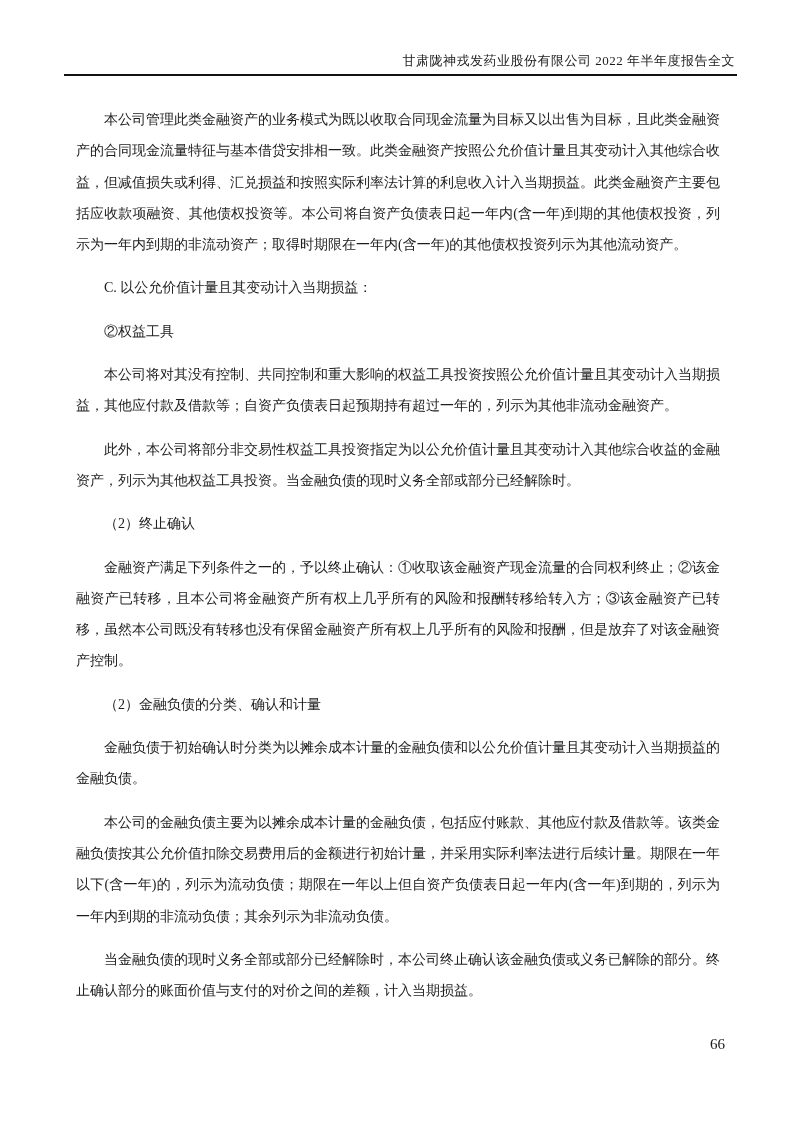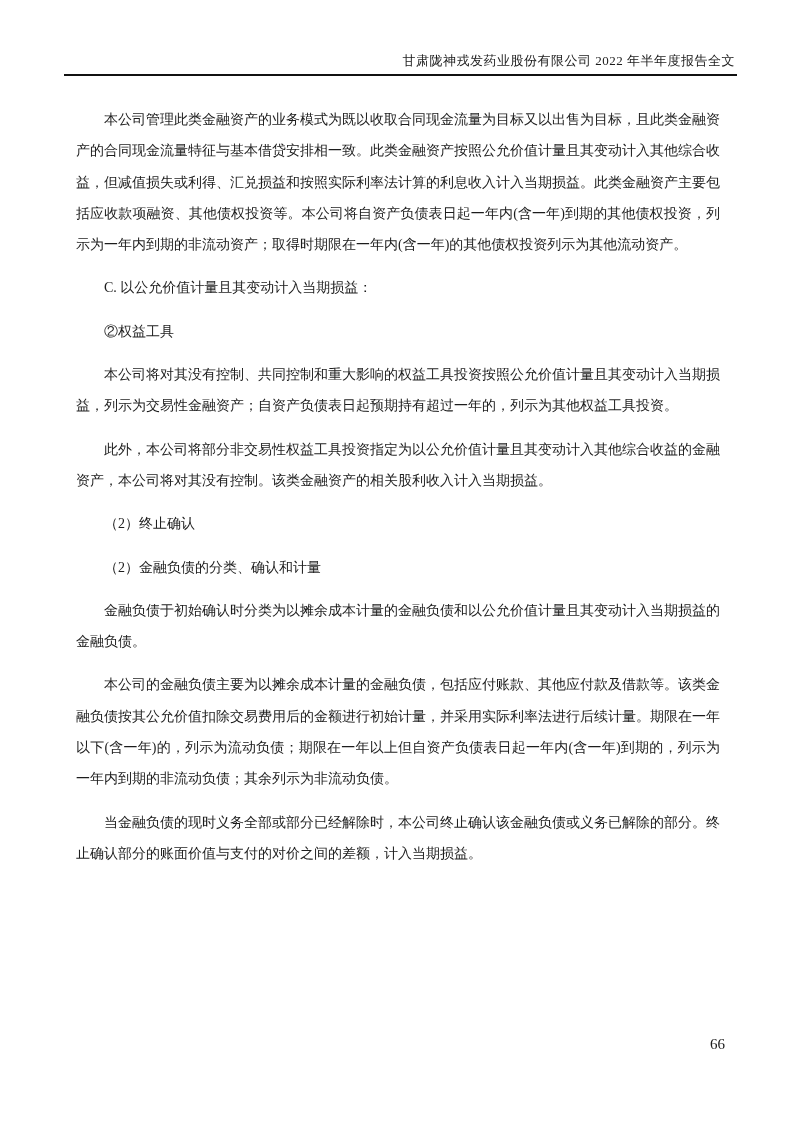--- a/index.html
+++ b/index.html
@@ -63,23 +63,24 @@
 
   <div class="hdr">
     <span>甘肃陇神戎发药业股份有限公司 2022 年半年度报告全文</span>
   </div>
   <div class="hdr-rule"></div>
 
   <div class="content">
     <p class="para">本公司管理此类金融资产的业务模式为既以收取合同现金流量为目标又以出售为目标，且此类金融资产的合同现金流量特征与基本借贷安排相一致。此类金融资产按照公允价值计量且其变动计入其他综合收益，但减值损失或利得、汇兑损益和按照实际利率法计算的利息收入计入当期损益。此类金融资产主要包括应收款项融资、其他债权投资等。本公司将自资产负债表日起一年内(含一年)到期的其他债权投资，列示为一年内到期的非流动资产；取得时期限在一年内(含一年)的其他债权投资列示为其他流动资产。</p>
     <p class="para">C. 以公允价值计量且其变动计入当期损益：</p>
     <p class="para">②权益工具</p>
-    <p class="para">本公司将对其没有控制、共同控制和重大影响的权益工具投资按照公允价值计量且其变动计入当期损益，列示为交易性金融资产；自资产负债表日起预期持有超过一年的，列示为其他权益工具投资。</p>
-    <p class="para">此外，本公司将部分非交易性权益工具投资指定为以公允价值计量且其变动计入其他综合收益的金融资产，本公司将对其没有控制。该类金融资产的相关股利收入计入当期损益。</p>
+    <p class="para">本公司将对其没有控制、共同控制和重大影响的权益工具投资按照公允价值计量且其变动计入当期损益，其他应付款及借款等；自资产负债表日起预期持有超过一年的，列示为其他非流动金融资产。</p>
+    <p class="para">此外，本公司将部分非交易性权益工具投资指定为以公允价值计量且其变动计入其他综合收益的金融资产，列示为其他权益工具投资。当金融负债的现时义务全部或部分已经解除时。</p>
     <p class="para">（2）终止确认</p>
+    <p class="para">金融资产满足下列条件之一的，予以终止确认：①收取该金融资产现金流量的合同权利终止；②该金融资产已转移，且本公司将金融资产所有权上几乎所有的风险和报酬转移给转入方；③该金融资产已转移，虽然本公司既没有转移也没有保留金融资产所有权上几乎所有的风险和报酬，但是放弃了对该金融资产控制。</p>
     <p class="para">（2）金融负债的分类、确认和计量</p>
     <p class="para">金融负债于初始确认时分类为以摊余成本计量的金融负债和以公允价值计量且其变动计入当期损益的金融负债。</p>
     <p class="para">本公司的金融负债主要为以摊余成本计量的金融负债，包括应付账款、其他应付款及借款等。该类金融负债按其公允价值扣除交易费用后的金额进行初始计量，并采用实际利率法进行后续计量。期限在一年以下(含一年)的，列示为流动负债；期限在一年以上但自资产负债表日起一年内(含一年)到期的，列示为一年内到期的非流动负债；其余列示为非流动负债。</p>
     <p class="para">当金融负债的现时义务全部或部分已经解除时，本公司终止确认该金融负债或义务已解除的部分。终止确认部分的账面价值与支付的对价之间的差额，计入当期损益。</p>
   </div>
 
   <div class="pagenum">66</div>
 
 </div>
 

